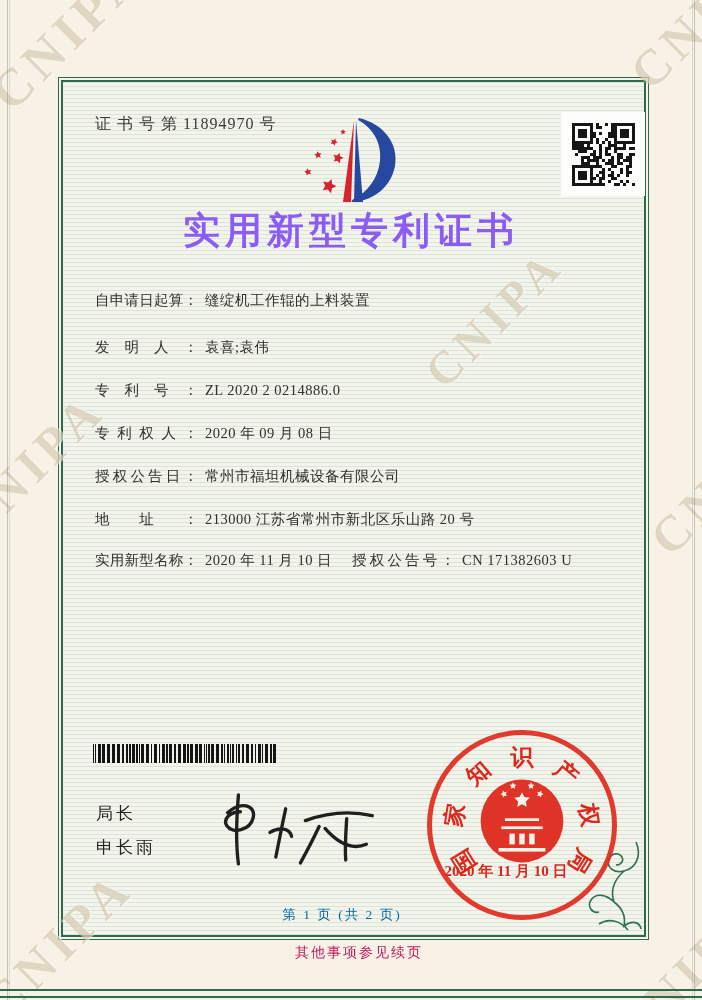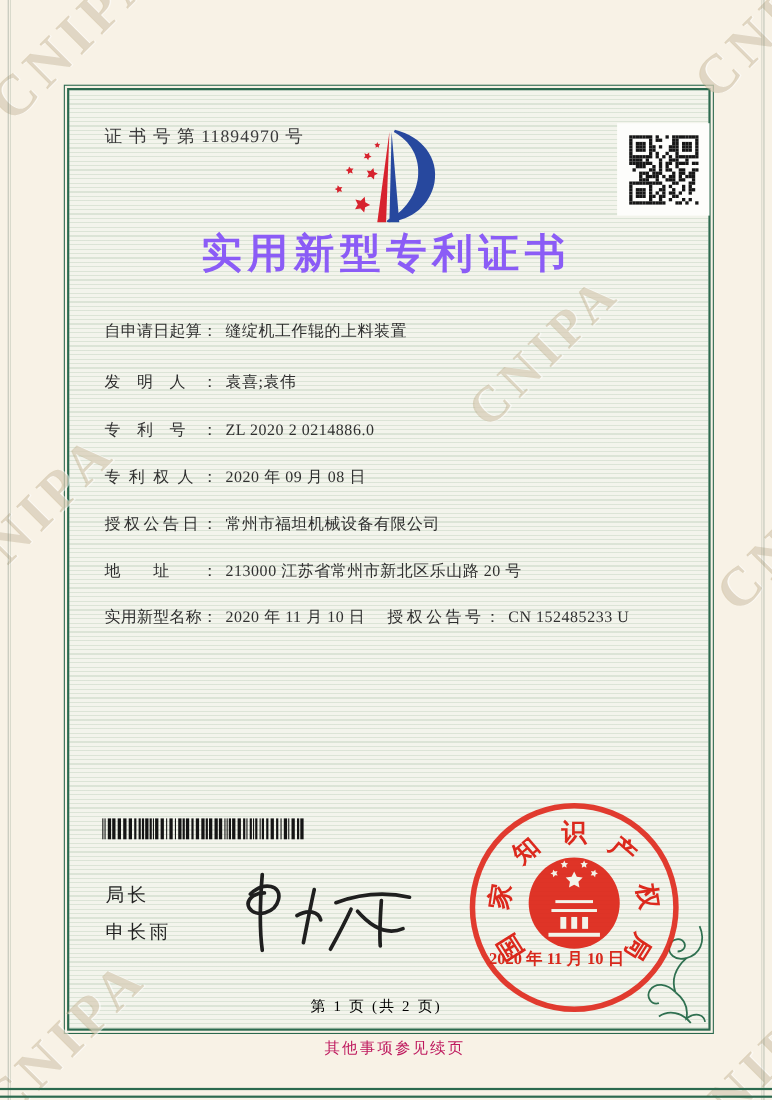--- a/index.html
+++ b/index.html
@@ -44,21 +44,21 @@
   .signer-name{position:absolute;left:96px;top:836px;font-size:17px;letter-spacing:3px;color:#222;z-index:3}
   .sig{position:absolute;left:203px;top:785px;z-index:3}
 
   .seal{position:absolute;left:427px;top:730px;width:190px;height:190px;box-sizing:border-box;
         border:5px solid rgba(223,42,30,.92);border-radius:50%;z-index:4}
   .seal-char{position:absolute;font-size:23px;font-weight:700;color:#dc291d;}
   .emblem{position:absolute;left:45px;top:41px;opacity:.95}
   .seal-date{position:absolute;left:440px;top:862px;width:132px;text-align:center;font-size:15px;
         color:#d8281c;z-index:5;white-space:nowrap;font-weight:600}
 
-  .page-no{position:absolute;left:0;right:18px;top:906px;text-align:center;font-size:13.5px;color:#000000;z-index:3;letter-spacing:2px}
+  .page-no{position:absolute;left:0;right:18px;top:906px;text-align:center;font-size:13.5px;color:#0369a1;z-index:3;letter-spacing:2px}
   .note{position:absolute;left:16px;right:0;top:944px;text-align:center;font-size:14px;color:#be185d;z-index:3;letter-spacing:2px}
 
   .logo{position:absolute;left:296px;top:102px;z-index:3}
   .flourish{position:absolute;left:584px;top:840px;z-index:3}
 </style>
 </head>
 <body>
 
 <div class="page">
 
@@ -557,21 +557,21 @@
   <div class="frow" style="top:467px">
     <span class="flabel">授权公告日：</span><span class="fval">常州市福坦机械设备有限公司</span>
   </div>
   <div class="frow" style="top:510px">
     <span class="flabel">地址：</span><span class="fval">213000 江苏省常州市新北区乐山路 20 号</span>
   </div>
   <div class="frow" style="top:551px">
     <span class="flabel">实用新型名称：</span><span class="fval">2020 年 11 月 10 日</span>
   </div>
   <div class="frow" style="top:551px;left:352px">
-    <span class="flabel">授权公告号：</span><span class="fval">CN 152485233 U</span>
+    <span class="flabel">授权公告号：</span><span class="fval">CN 171382603 U</span>
   </div>
 
   <div class="paras">
   </div>
 
   <div id="barcode">
       <i style="width: 1px; margin-right: 1px;"></i>
       <i style="width: 1px; margin-right: 2px;"></i>
       <i style="width: 3px; margin-right: 1px;"></i>
       <i style="width: 3px; margin-right: 2px;"></i>

